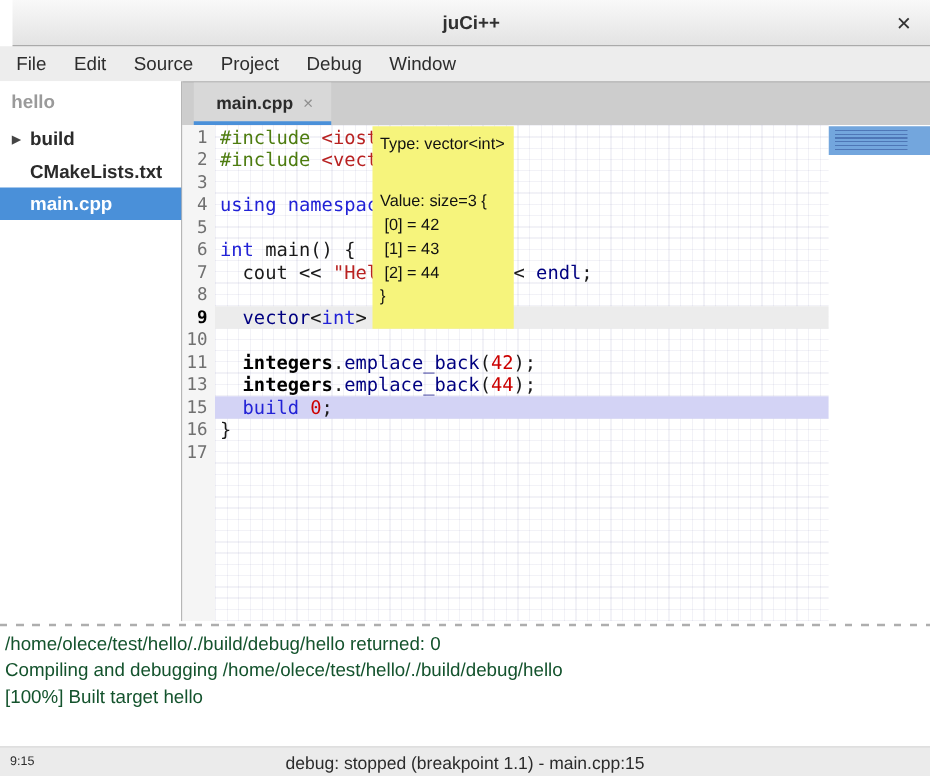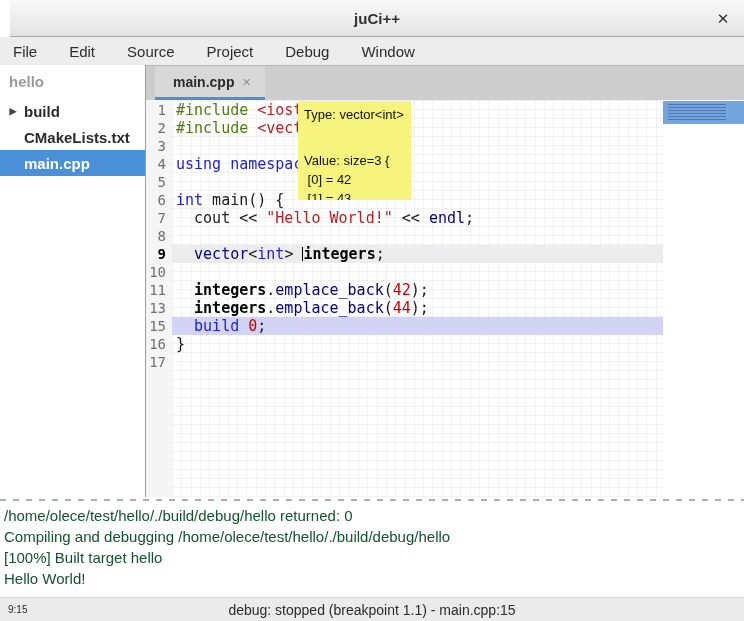--- a/index.html
+++ b/index.html
@@ -18,21 +18,20 @@
   .titlebar .title { font-weight:bold; font-size:15px; color:#303030; }
   .titlebar .close {
     position:absolute; right:10px; top:8px; width:22px; height:22px;
     display:flex; align-items:center; justify-content:center;
     font-size:15px; color:#333; cursor:default;
   }
   
   .menubar {
     height:28px; background:#ededed; display:flex; align-items:center;
     padding-left:2px;
-    gap:10px;
   }
   .menubar .mitem { padding:4px 11px; font-size:15px; color:#2d2d2d; }
   
   .content { display:flex; height:432px; }
   .sidebar {
     width:146px; background:#ffffff; border-right:1px solid #9e9e9e;
     padding-top:4px; flex:none;font-weight:bold;
   }
   .proj-label { color:#9a9a9a; font-size:15px; padding:4px 9px 8px 9px; }
   .tree-item { height:26px; display:flex; align-items:center; font-size:15px; color:#2b2b2b; }
@@ -82,21 +81,21 @@
   .minimap { position:absolute; right:0; top:0; width:81px; height:100%; background:#ffffff; }
   .minimap .visible-region {
     position:absolute; left:0; top:1px; width:81px; height:23px; background:#73a6dd;
   }
   .minimap .map-lines {
     margin:3px 0 0 5px; width:58px; height:16px;
     background:repeating-linear-gradient(to bottom, rgba(10,30,110,0.35) 0 1px, transparent 1px 3px);
   }
   
   .debug-tooltip {
-    position:absolute; left:298px; top:101px; width:113px; height:99px;
+    position:absolute; left:298px; top:101px; width:113px; height:162px;
     background:#f6f47c; z-index:40; padding:4px 6px; font-size:13px; color:#111;
     line-height:19px; overflow:hidden;
   }
   .debug-tooltip .tt-title { margin-bottom:27px; white-space:nowrap; }
   .debug-tooltip .tt-line { white-space:pre; }
   
   .splitter {
     height:5px; background:#fff; position:relative;
   }
   .splitter::before {
@@ -246,21 +245,20 @@
         <div class="tt-line">}</div>
       </div>
   </div>
 
   <div class="splitter"></div>
 
   <div class="terminal" id="term">
       <div class="t-line">/home/olece/test/hello/./build/debug/hello returned: 0</div>
       <div class="t-line">Compiling and debugging /home/olece/test/hello/./build/debug/hello</div>
       <div class="t-line">[100%] Built target hello</div>
-      <div class="t-line">Hello World!</div>
     </div>
 
   <div class="statusbar">
     <span class="sb-left">9:15</span>
     <span class="sb-center">debug: stopped (breakpoint 1.1) - main.cpp:15</span>
   </div>
 
 </div>
 
 </body></html>

